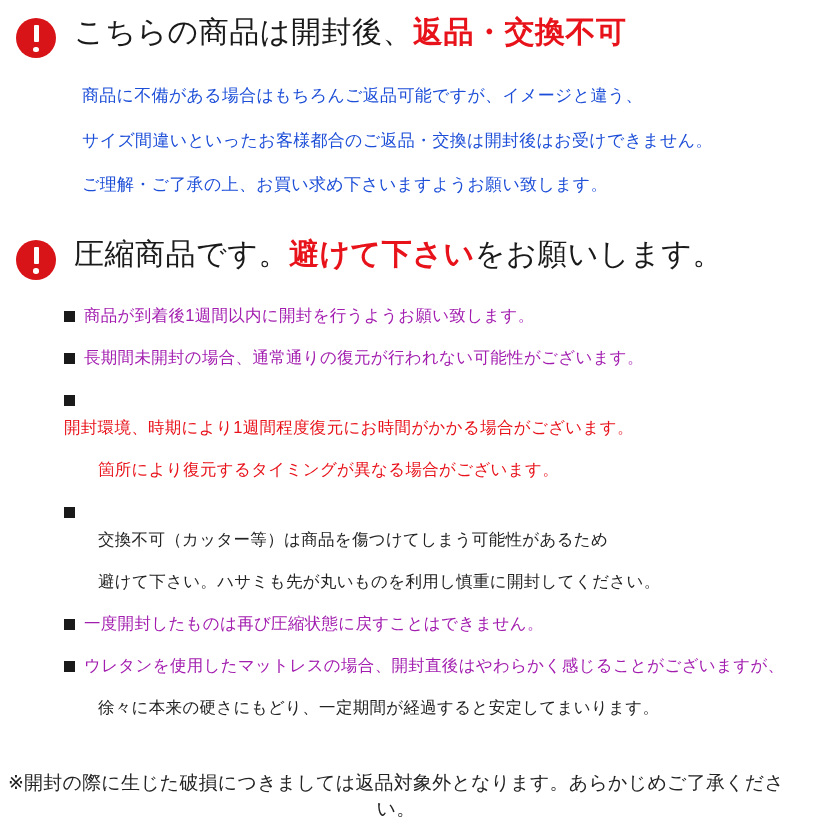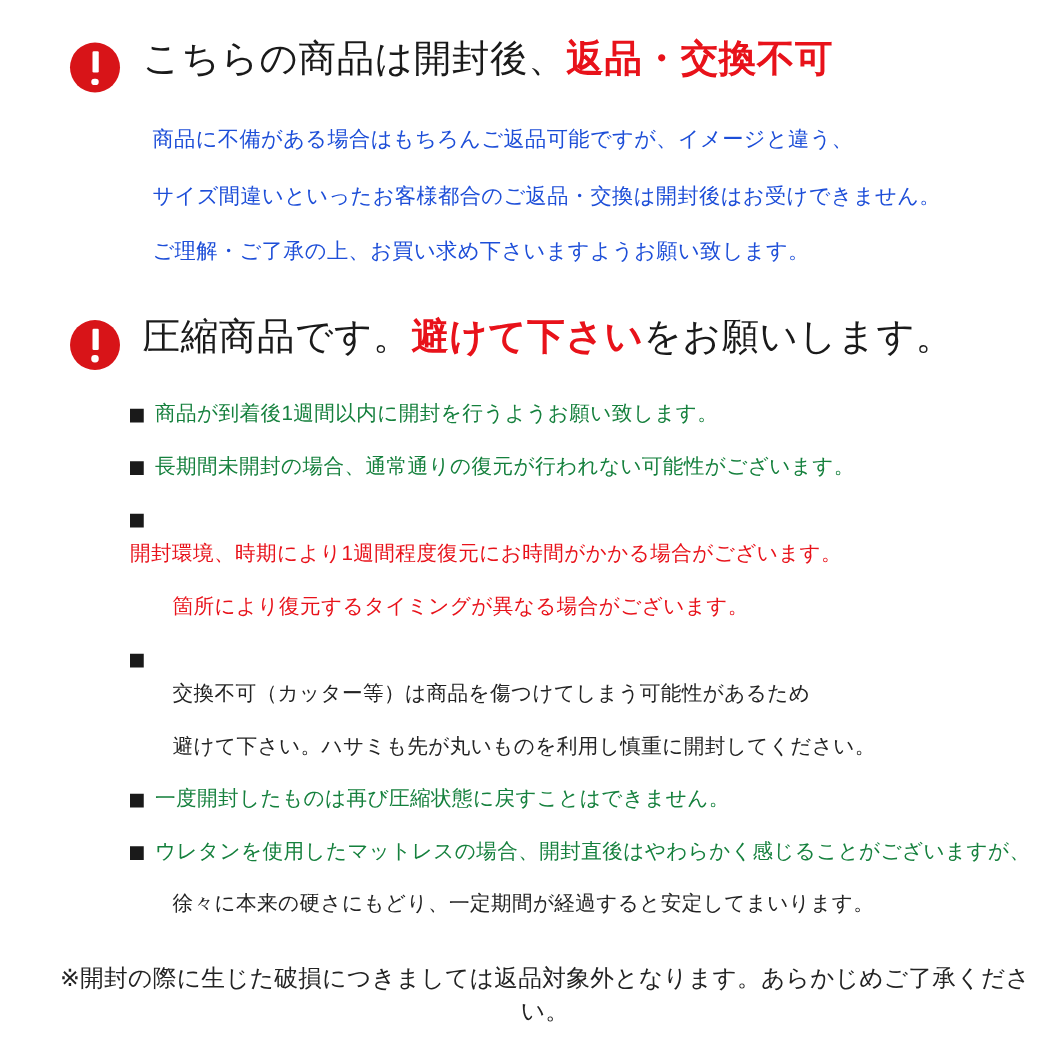--- a/index.html
+++ b/index.html
@@ -12,22 +12,21 @@
     background: #ffffff;
     font-family: "Liberation Sans", "DejaVu Sans", sans-serif;
     color: #1a1a1a;
     overflow: hidden;
   }
   .page {
     position: relative;
     width: 792px;
     height: 840px;
     box-sizing: border-box;
-    padding: 30px 16px 0 16px;
-    margin-left: 40px;
+    padding: 14px 16px 0 16px;
   }
 
   
   .heading-row {
     display: flex;
     align-items: flex-start;
   }
   .bang-icon {
     flex: 0 0 auto;
     width: 40px;
@@ -89,21 +88,21 @@
   }
 
   
   .bullet-list {
     margin: 14px 0 0 48px;
   }
   .bullet-item {
     font-size: 16.5px;
     line-height: 2.55;
     letter-spacing: 0.3px;
-    color: #15803d;
+    color: #a21caf;
     white-space: nowrap;
     display: flex;
     align-items: flex-start;
   }
   .sq {
     flex: 0 0 auto;
     width: 11px;
     height: 11px;
     background: #1a1a1a;
     margin-right: 9px;

